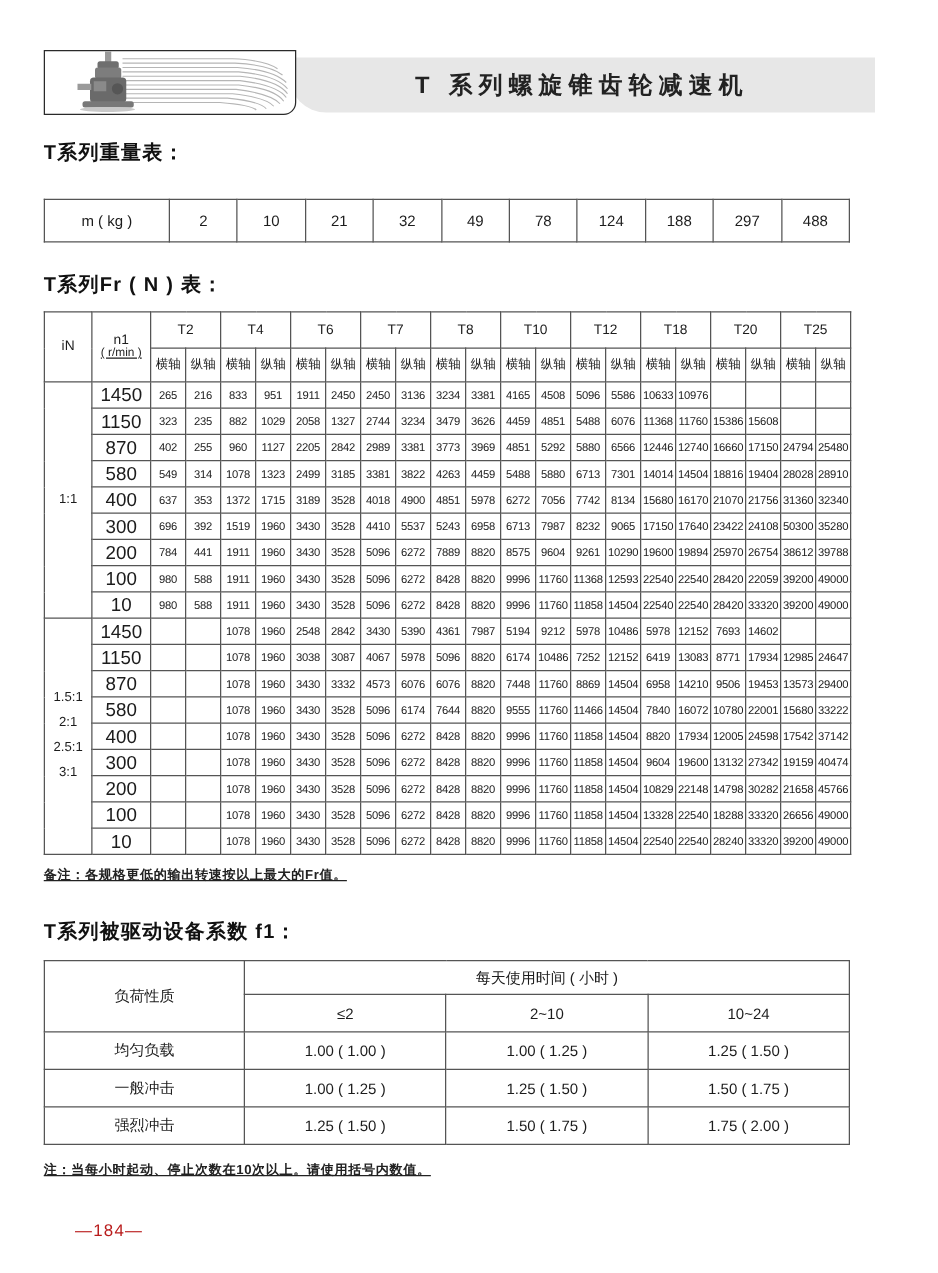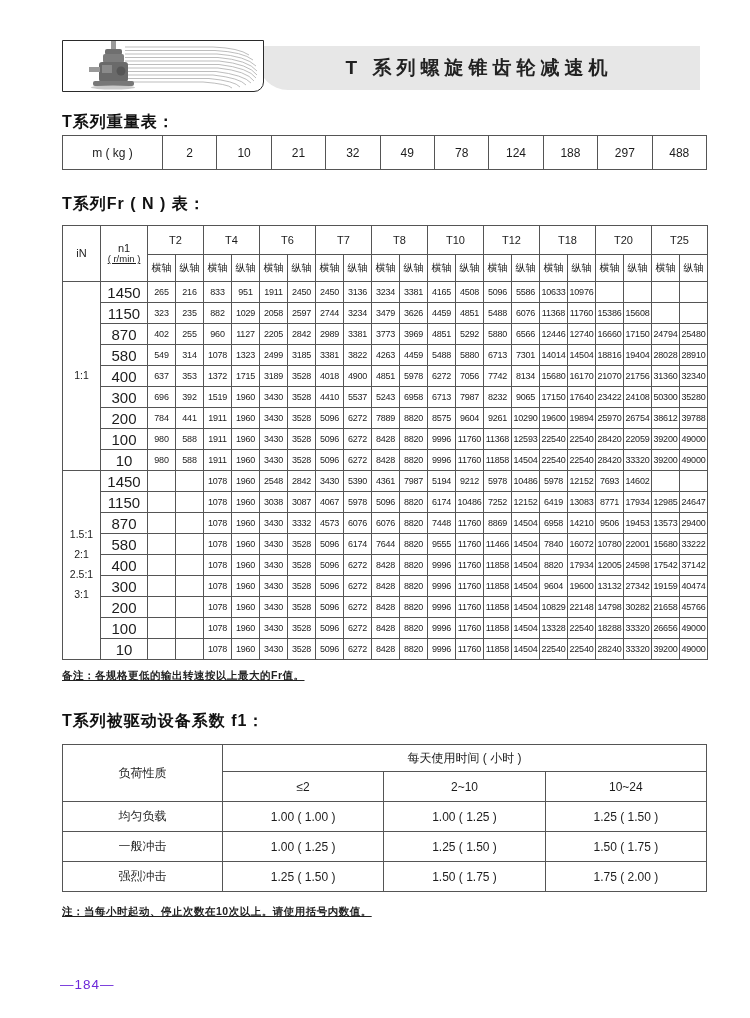--- a/index.html
+++ b/index.html
@@ -1,40 +1,40 @@
 <!DOCTYPE html>
 <html><head>
 <meta charset="utf-8">
 <style>
   * { margin:0; padding:0; box-sizing:border-box; }
   html,body { width:750px; height:1018px; background:#ffffff; }
   body {
     font-family:"Liberation Sans","DejaVu Sans",sans-serif;
     color:#1c1c1c; position:relative; overflow:hidden;
   }
-  .page { padding:40px 50px 0 62px; position:relative; height:100%; }
+  .page { padding:40px 50px 0 35px; position:relative; height:100%; }
 
   
   .header { position:relative; height:56px; margin-bottom:16px; }
   .title-box {
     position:absolute; left:196px; right:0; top:6px; height:44px;
     background:#e7e7e7; border-bottom-left-radius:30px;
     display:flex; align-items:center; justify-content:center;
   }
   .title-box span { font-size:19px; font-weight:bold; letter-spacing:5px; color:#222; }
   .img-box {
     position:absolute; left:0; top:0; width:202px; height:52px;
     background:#fff; border:1.5px solid #2a2a2a; z-index:2;
     border-bottom-right-radius:10px;
   }
   .img-box svg { position:absolute; left:0; top:0; }
 
   
   .section-title { font-size:16px; font-weight:bold; letter-spacing:1px; color:#111; }
-  .st-weight { margin-top:0px; margin-bottom:2px; }
+  .st-weight { margin-top:0px; margin-bottom:26px; }
   .st-fr     { margin-top:24px; margin-bottom:10px; }
   .st-f1     { margin-top:28px; margin-bottom:12px; }
   .note { font-size:10.5px; font-weight:600; color:#222; letter-spacing:0.5px;text-decoration:underline; }
   .note-fr { margin-top:9px; }
   .note-f1 { margin-top:13px; }
 
   
   table { border-collapse:collapse; width:645px; table-layout:fixed; border:1.5px solid #444; }
   td,th { border:1px solid #555; text-align:center; vertical-align:middle; font-weight:normal; padding:0; }
 
@@ -57,21 +57,21 @@
   .fr-table th .u { display:block; }
   .fr-table th .u.small { font-size:9.5px;text-decoration:underline; }
 
   
   .f1-table th, .f1-table td { font-size:12px; }
   .f1-table tr.h1 th { height:27px; }
   .f1-table tr.h2 th { height:30px; }
   .f1-table tbody td { height:30px; }
   .f1-table col.c0 { width:160px; }
 
-  .page-number { position:absolute; left:60px; bottom:26px; font-size:13.5px; color:#6d28d9; letter-spacing:1px; }
+  .page-number { position:absolute; left:60px; bottom:26px; font-size:13.5px; color:#b91c1c; letter-spacing:1px; }
 </style>
 </head>
 <body>
 
 <div class="page">
 
   <div class="header">
     <div class="title-box">
       <span>T 系列螺旋锥齿轮减速机</span>
     </div>
@@ -233,21 +233,21 @@
           <td></td>
           <td></td>
         </tr>
         <tr>
           <td class="n1">1150</td>
           <td>323</td>
           <td>235</td>
           <td>882</td>
           <td>1029</td>
           <td>2058</td>
-          <td>2597</td>
+          <td>1327</td>
           <td>2744</td>
           <td>3234</td>
           <td>3479</td>
           <td>3626</td>
           <td>4459</td>
           <td>4851</td>
           <td>5488</td>
           <td>6076</td>
           <td>11368</td>
           <td>11760</td>

